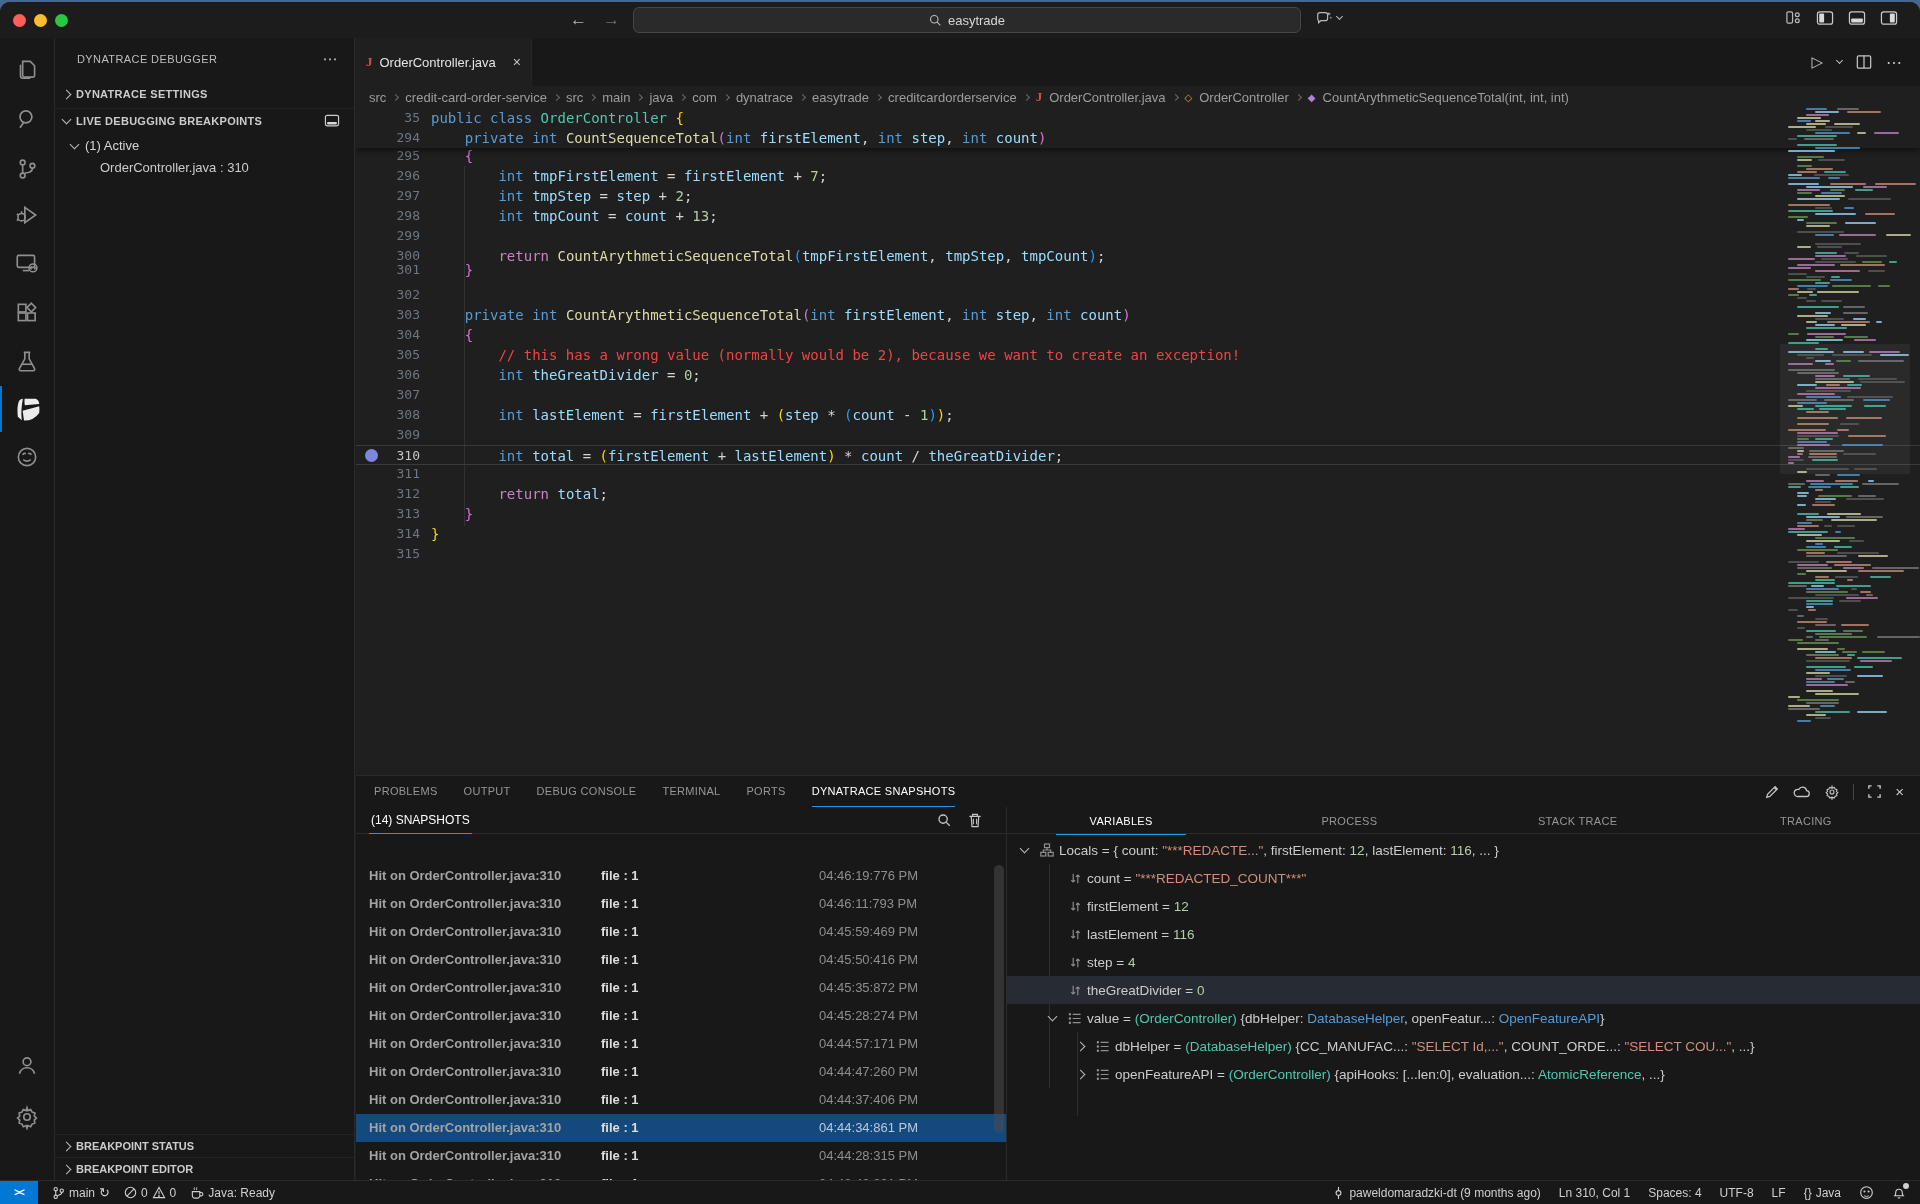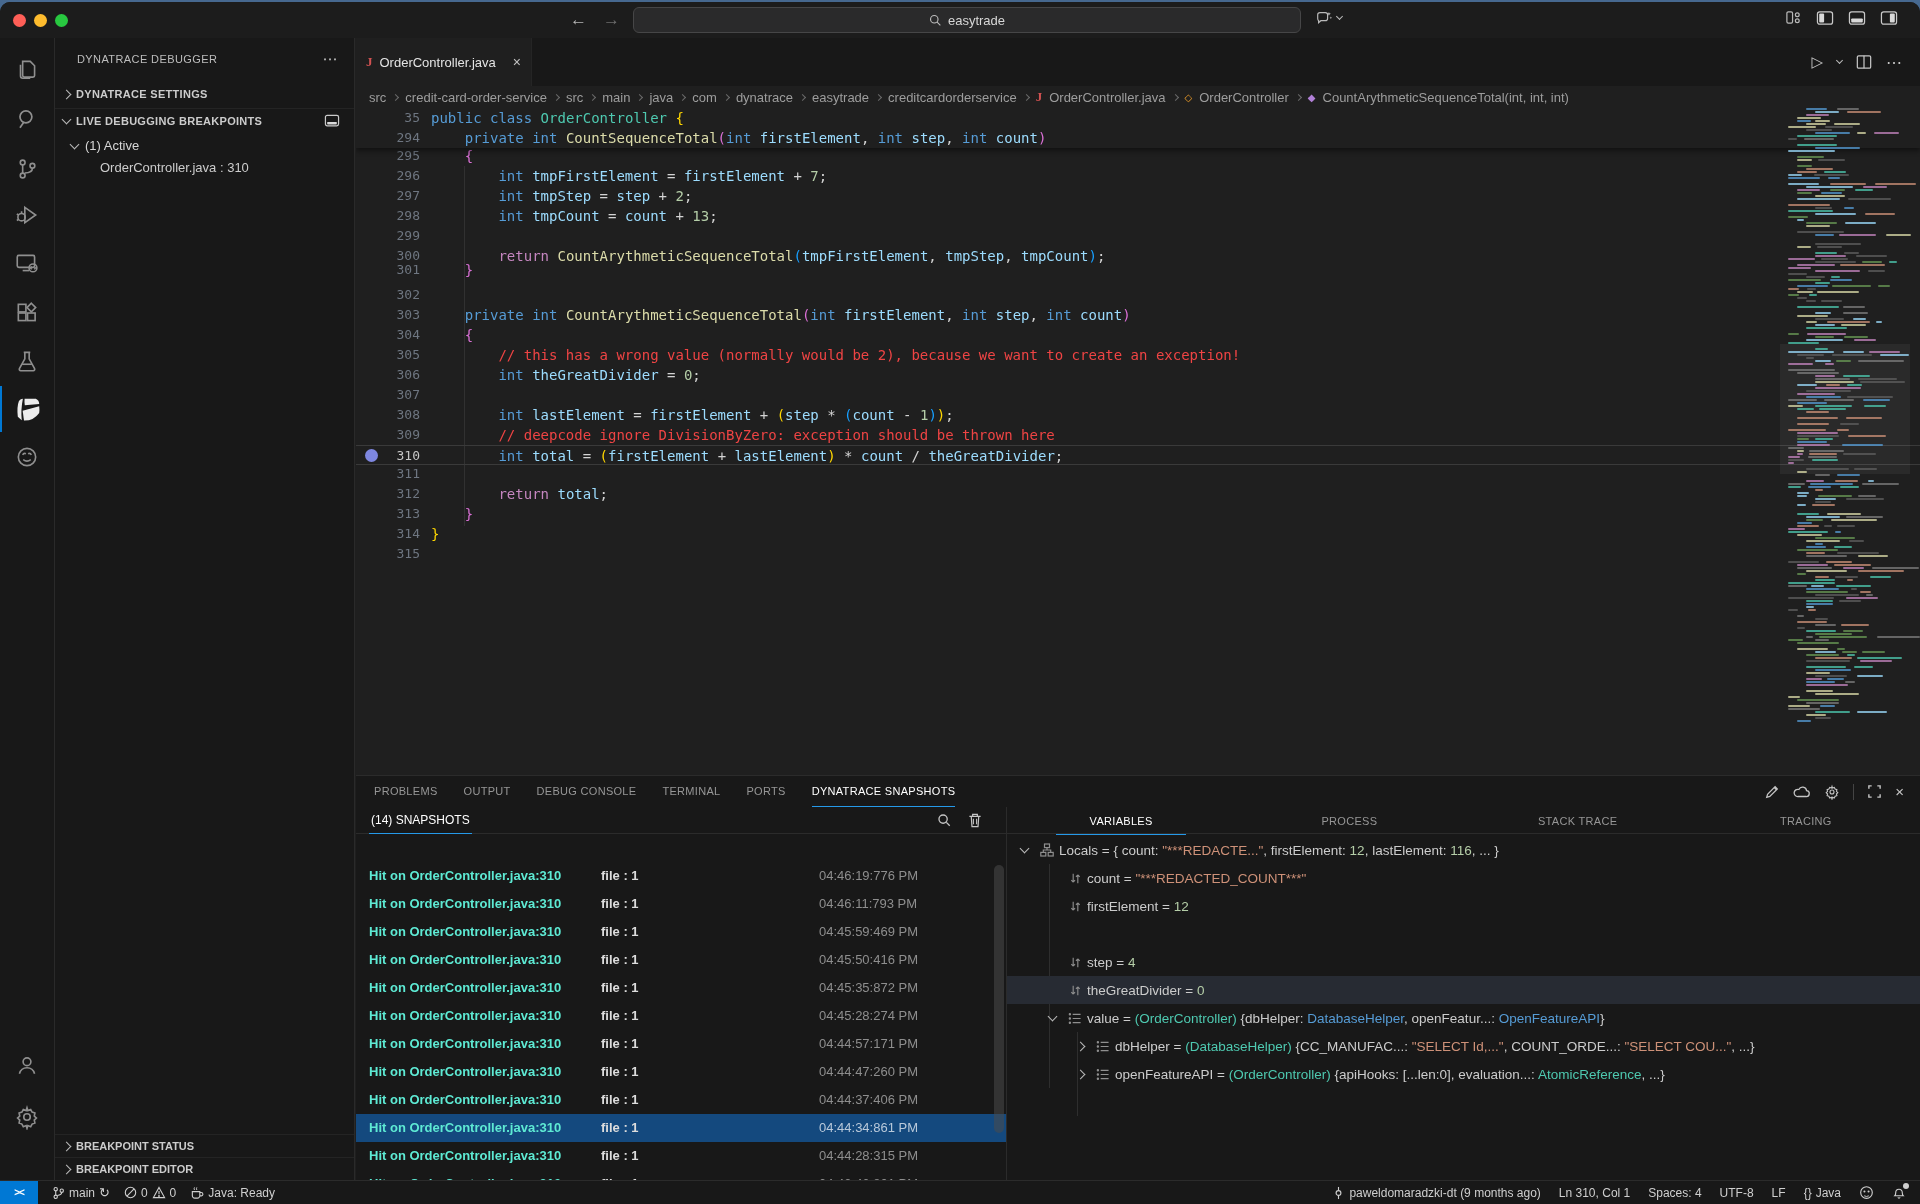--- a/index.html
+++ b/index.html
@@ -104,21 +104,21 @@
   .snap-hicons { margin-left:auto; display:flex; gap:16px; padding-right:24px; color:#c5c5c5; }
   .snap-thead { position:absolute; top:27px; left:0; right:0; height:28px; font-size:13px; color:#cccccc; }
   .snap-thead .grp { position:absolute; left:13px; top:6px; }
   .snap-thead .grpval { position:absolute; left:172px; top:6px; color:#ffffff; display:flex; gap:7px; align-items:center; }
   .snap-thead .colbp { position:absolute; left:245px; top:6px; }
   .snap-thead .sort2 { position:absolute; left:440px; top:4px; display:flex; flex-direction:column; line-height:7px; font-size:7px; color:#bbbbbb; }
   .snap-thead .colts { position:absolute; left:478px; top:6px; }
   .snap-thead .sortasc { position:absolute; right:14px; top:5px; font-size:9px; color:#cccccc; }
   .snap-rows { position:absolute; top:55px; left:0; right:0; bottom:0; overflow:hidden; }
   .snap-row { position:absolute; left:0; right:0; height:28px; font-size:13px; }
-  .snap-row .c1 { position:absolute; left:13px; top:6px; color:#5eead4; font-weight:bold; }
+  .snap-row .c1 { position:absolute; left:13px; top:6px; color:#a3a3a3; font-weight:bold; }
   .snap-row .c2 { position:absolute; left:245px; top:6px; color:#dddddd; font-weight:bold; }
   .snap-row .c3 { position:absolute; left:463px; top:6px; color:#8e8e8e; }
   .snap-row.sel { background:#14497e; }
   .snap-row.sel .c3 { color:#b9c9da; }
   .snap-scroll { position:absolute; right:2px; top:58px; width:10px; height:268px; background:#4a4a4a; opacity:.55; border-radius:5px; }
 
   .debug-tabs { position:absolute; top:0; left:0; right:0; height:27px; display:flex; border-bottom:1px solid #2b2b2b;
     font-size:11px; letter-spacing:.3px; color:#969696; }
   .debug-tab { flex:1; display:flex; align-items:center; justify-content:center; position:relative; height:27px; }
   .debug-tab.active { color:#ffffff; }
@@ -404,21 +404,20 @@
           <div class="crow" style="top:276.79999999999995px">
             <span class="ln">307</span>
             <span class="ctext"></span>
           </div>
           <div class="crow" style="top:296.7px">
             <span class="ln">308</span>
             <span class="ctext"><span class="ws">        </span><span class="kw">int </span><span class="vr">lastElement</span><span class="pn"> = </span><span class="vr">firstElement</span><span class="pn"> + </span><span class="b1">(</span><span class="vr">step</span><span class="pn"> * </span><span class="b3">(</span><span class="vr">count</span><span class="pn"> - </span><span class="nm">1</span><span class="b3">)</span><span class="b1">)</span><span class="pn">;</span></span>
           </div>
           <div class="crow" style="top:316.59999999999997px">
             <span class="ln">309</span>
-            <span class="ctext"><span class="ws">        </span><span class="cm">// deepcode ignore DivisionByZero: exception should be thrown here</span></span>
           </div>
           <div class="crow cur" style="top:336.5px">
             <span class="bp-dot"></span>
             <span class="ln">310</span>
             <span class="ctext"><span class="ws">        </span><span class="kw">int </span><span class="vr">total</span><span class="pn"> = </span><span class="b1">(</span><span class="vr">firstElement</span><span class="pn"> + </span><span class="vr">lastElement</span><span class="b1">)</span><span class="pn"> * </span><span class="vr">count</span><span class="pn"> / </span><span class="vr">theGreatDivider</span><span class="pn">;</span></span>
           </div>
           <div class="crow" style="top:356.4px">
             <span class="ln">311</span>
             <span class="ctext"></span>
           </div>
@@ -894,20 +893,24 @@
                     <path d="M7 4.6 v2.4 M3.3 9.4 v-2.4 h7.4 v2.4"></path>
                   </svg></span><span><span class="w">Locals = { count: </span><span class="s">"***REDACTE..."</span><span class="w">, firstElement: </span><span class="n">12</span><span class="w">, lastElement: </span><span class="n">116</span><span class="w">, ... }</span></span></div>
               <div class="var-row" style="top:28px; padding-left:34px"><span class="var-chev"></span><span class="var-icon"><svg class="ico" width="13" height="13" viewBox="0 0 14 14" fill="none" stroke="#8f8f8f" stroke-width="1.2">
                     <path d="M4.5 2 v9 M4.5 11 l-2 -2.2 M4.5 11 l2 -2.2"></path>
                     <path d="M9.5 12 v-9 M9.5 3 l-2 2.2 M9.5 3 l2 2.2"></path>
                   </svg></span><span><span class="w">count = </span><span class="s">"***REDACTED_COUNT***"</span></span></div>
               <div class="var-row" style="top:56px; padding-left:34px"><span class="var-chev"></span><span class="var-icon"><svg class="ico" width="13" height="13" viewBox="0 0 14 14" fill="none" stroke="#8f8f8f" stroke-width="1.2">
                     <path d="M4.5 2 v9 M4.5 11 l-2 -2.2 M4.5 11 l2 -2.2"></path>
                     <path d="M9.5 12 v-9 M9.5 3 l-2 2.2 M9.5 3 l2 2.2"></path>
                   </svg></span><span><span class="w">firstElement = </span><span class="n">12</span></span></div>
+              <div class="var-row" style="top:84px; padding-left:34px"><span class="var-chev"></span><span class="var-icon"><svg class="ico" width="13" height="13" viewBox="0 0 14 14" fill="none" stroke="#8f8f8f" stroke-width="1.2">
+                    <path d="M4.5 2 v9 M4.5 11 l-2 -2.2 M4.5 11 l2 -2.2"></path>
+                    <path d="M9.5 12 v-9 M9.5 3 l-2 2.2 M9.5 3 l2 2.2"></path>
+                  </svg></span><span><span class="w">lastElement = </span><span class="n">116</span></span></div>
               <div class="var-row" style="top:112px; padding-left:34px"><span class="var-chev"></span><span class="var-icon"><svg class="ico" width="13" height="13" viewBox="0 0 14 14" fill="none" stroke="#8f8f8f" stroke-width="1.2">
                     <path d="M4.5 2 v9 M4.5 11 l-2 -2.2 M4.5 11 l2 -2.2"></path>
                     <path d="M9.5 12 v-9 M9.5 3 l-2 2.2 M9.5 3 l2 2.2"></path>
                   </svg></span><span><span class="w">step = </span><span class="n">4</span></span></div>
               <div class="var-row hl" style="top:140px; padding-left:34px"><span class="var-chev"></span><span class="var-icon"><svg class="ico" width="13" height="13" viewBox="0 0 14 14" fill="none" stroke="#8f8f8f" stroke-width="1.2">
                     <path d="M4.5 2 v9 M4.5 11 l-2 -2.2 M4.5 11 l2 -2.2"></path>
                     <path d="M9.5 12 v-9 M9.5 3 l-2 2.2 M9.5 3 l2 2.2"></path>
                   </svg></span><span><span class="w">theGreatDivider = </span><span class="n">0</span></span></div>
               <div class="var-row" style="top:168px; padding-left:34px"><span class="var-chev"><span class="chev down"></span></span><span class="var-icon"><svg class="ico" width="14" height="13" viewBox="0 0 15 14" fill="none" stroke="#8f8f8f" stroke-width="1.2">
                     <circle cx="2" cy="2.5" r="0.7" fill="#8f8f8f"></circle>

